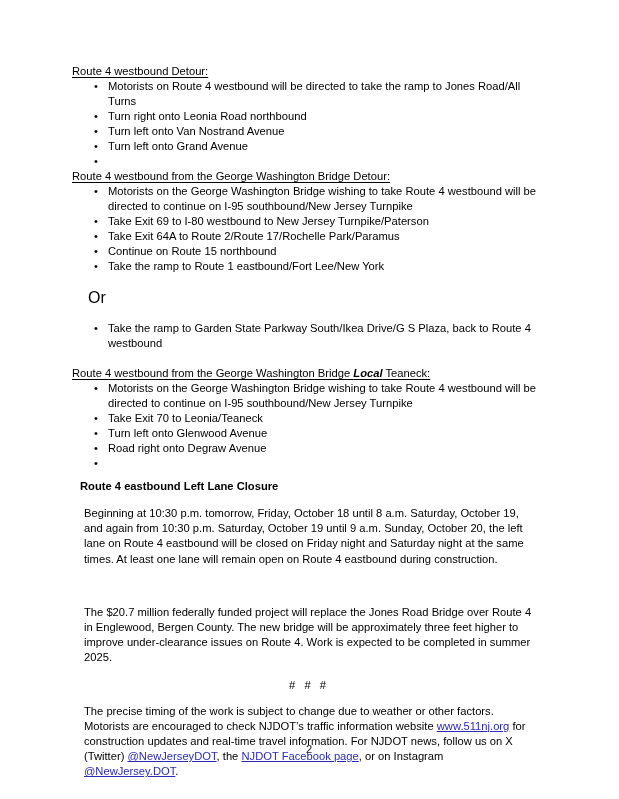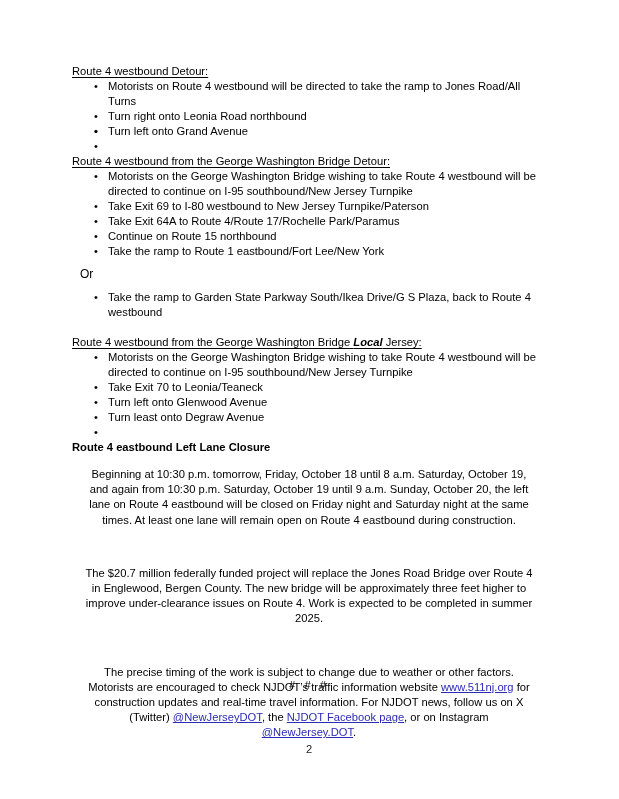--- a/index.html
+++ b/index.html
@@ -55,42 +55,42 @@
     margin: 0;
   }
   ul.detour-list li .bullet {
     position: absolute;
     left: 22px;
     top: 0;
     font-size: 11.2px;
     line-height: 15px;
   }
   .or-line {
-    font-size: 12px;
-    line-height: 15px;
-    margin: 8px;
+    font-size: 16px;
+    line-height: 15px;
+    margin: 16px;
     padding-left: 0;
   }
   .gap {
     height: 15px;
   }
   .gap-sm {
     height: 14px;
   }
   .bold-head {
     font-size: 11.2px;
     line-height: 15px;
     font-weight: bold;
-    margin: 0;
+    margin: 8px;
   }
   p.body-para {
     font-size: 11.2px;
     line-height: 15.2px;
     margin: 12px;
-    text-align: center;
+    text-align: left;
   }
   a.doclink {
     color: #2b2bb5;
     text-decoration: underline;
     text-underline-offset: 1px;
   }
   .hashes {
     position: absolute;
     left: 0;
     top: 614px;
@@ -122,20 +122,21 @@
       <li>
         <span class="bullet">•</span>
         <span>Motorists on Route 4 westbound will be directed to take the ramp to Jones Road/All Turns</span>
       </li>
       <li>
         <span class="bullet">•</span>
         <span>Turn right onto Leonia Road northbound</span>
       </li>
       <li>
         <span class="bullet">•</span>
+        <span>Turn left onto Van Nostrand Avenue</span>
       </li>
       <li>
         <span class="bullet">•</span>
         <span>Turn left onto Grand Avenue</span>
       </li>
       <li>
         <span class="bullet">•</span>
       </li>
     </ul>
 
@@ -146,58 +147,58 @@
       <li>
         <span class="bullet">•</span>
         <span>Motorists on the George Washington Bridge wishing to take Route 4 westbound will be directed to continue on I-95 southbound/New Jersey Turnpike</span>
       </li>
       <li>
         <span class="bullet">•</span>
         <span>Take Exit 69 to I-80 westbound to New Jersey Turnpike/Paterson</span>
       </li>
       <li>
         <span class="bullet">•</span>
-        <span>Take Exit 64A to Route 4/Route 17/Rochelle Park/Paramus</span>
+        <span>Take Exit 64A to Route 2/Route 17/Rochelle Park/Paramus</span>
       </li>
       <li>
         <span class="bullet">•</span>
         <span>Continue on Route 15 northbound</span>
       </li>
       <li>
         <span class="bullet">•</span>
         <span>Take the ramp to Route 1 eastbound/Fort Lee/New York</span>
       </li>
     </ul>
     <div class="or-line">Or</div>
     <ul class="detour-list">
       <li>
         <span class="bullet">•</span>
         <span>Take the ramp to Garden State Parkway South/Ikea Drive/G S Plaza, back to Route 4 westbound</span>
       </li>
     </ul>
 
     <div class="gap"></div>
 
-    <div class="sec-head"><span>Route 4 westbound from the George Washington Bridge </span><span class="em-local">Local</span><span> Jersey:</span></div>
+    <div class="sec-head"><span>Route 4 westbound from the George Washington Bridge </span><span class="em-local">Local</span><span> Teaneck:</span></div>
     <ul class="detour-list">
       <li>
         <span class="bullet">•</span>
         <span>Motorists on the George Washington Bridge wishing to take Route 4 westbound will be directed to continue on I-95 southbound/New Jersey Turnpike</span>
       </li>
       <li>
         <span class="bullet">•</span>
         <span>Take Exit 70 to Leonia/Teaneck</span>
       </li>
       <li>
         <span class="bullet">•</span>
         <span>Turn left onto Glenwood Avenue</span>
       </li>
       <li>
         <span class="bullet">•</span>
-        <span>Turn least onto Degraw Avenue</span>
+        <span>Road right onto Degraw Avenue</span>
       </li>
       <li>
         <span class="bullet">•</span>
       </li>
     </ul>
 
     <div class="gap"></div>
 
     <div class="bold-head">Route 4 eastbound Left Lane Closure</div>
     <p class="body-para">Beginning at 10:30 p.m. tomorrow, Friday, October 18 until 8 a.m. Saturday, October 19, and again from 10:30 p.m. Saturday, October 19 until 9 a.m. Sunday, October 20, the left lane on Route 4 eastbound will be closed on Friday night and Saturday night at the same times. At least one lane will remain open on Route 4 eastbound during construction.</p>

